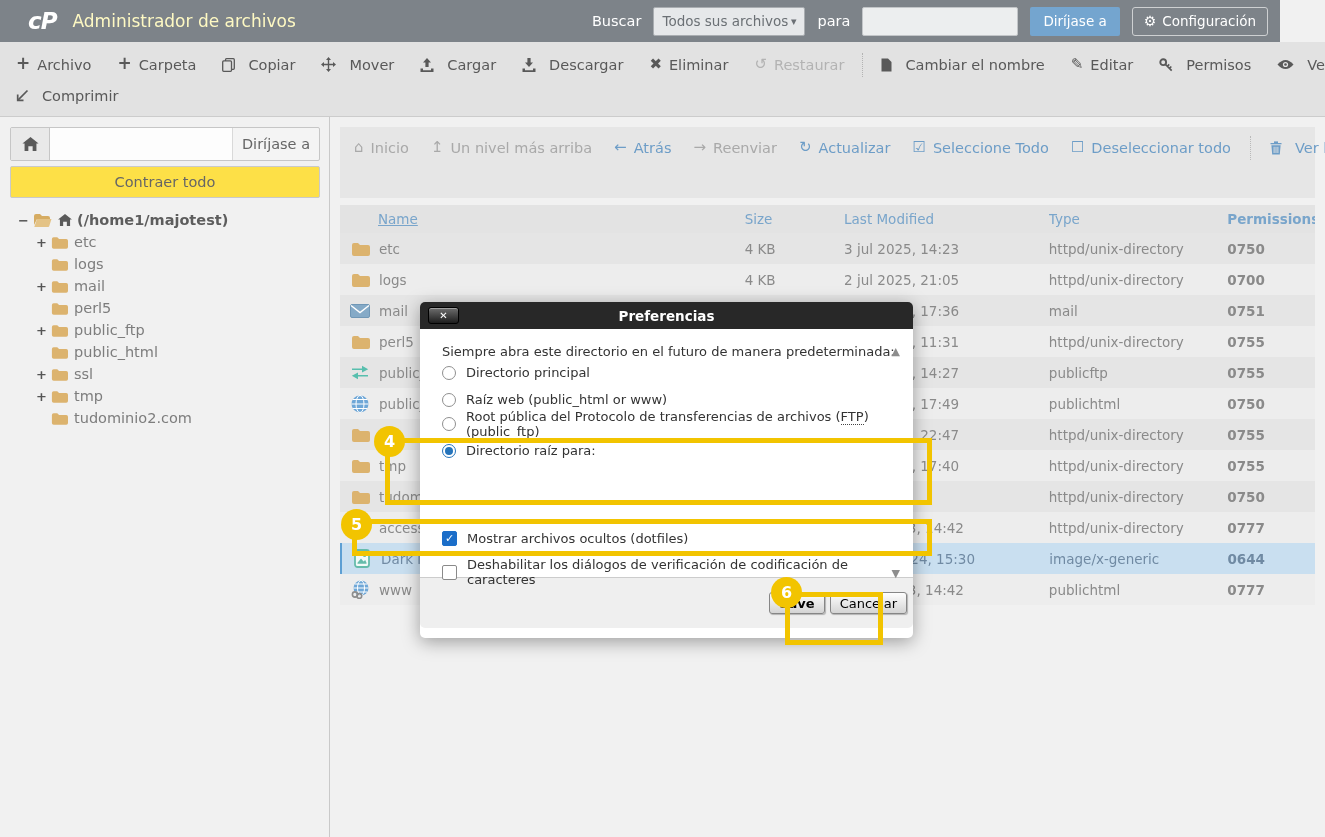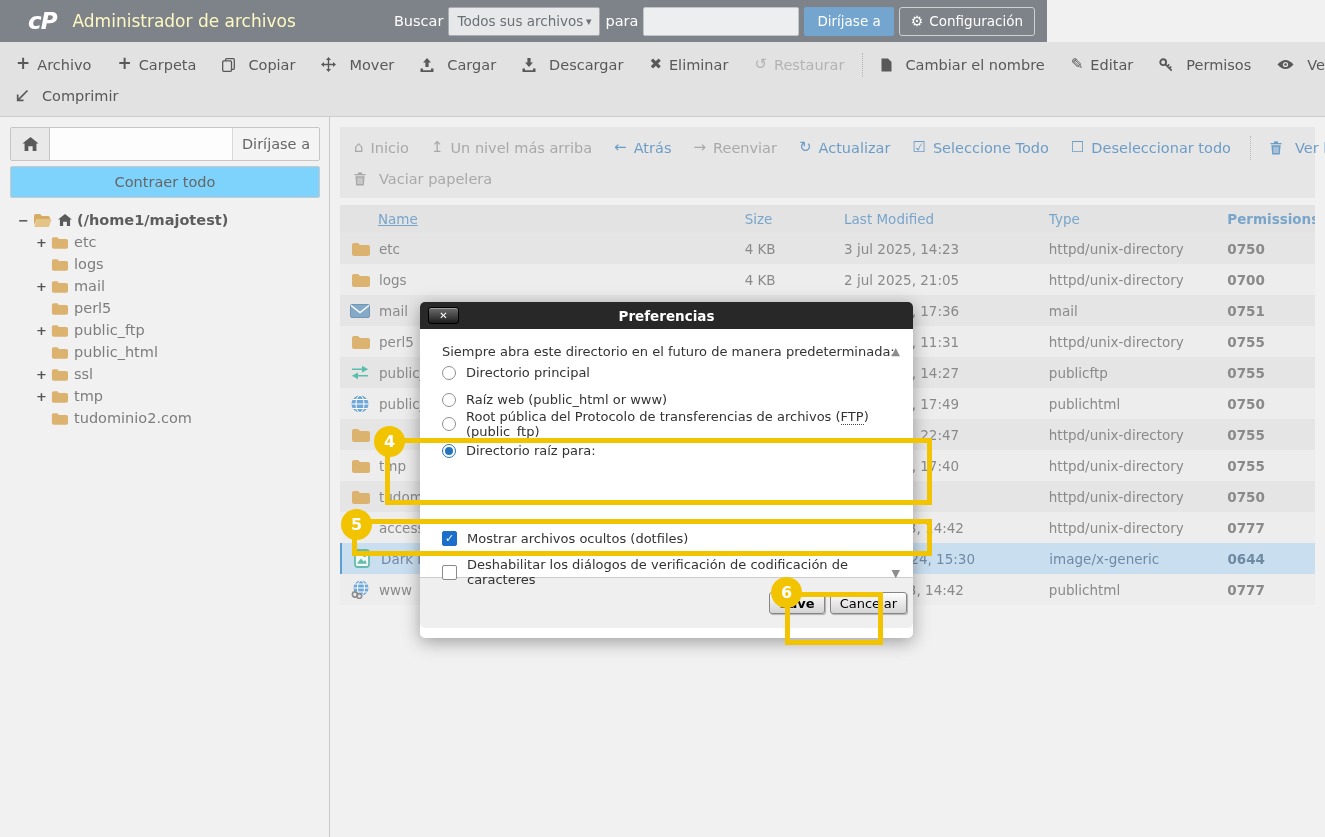--- a/index.html
+++ b/index.html
@@ -1,23 +1,23 @@
 <!DOCTYPE html>
 <html><head>
 <meta charset="utf-8">
 <style>
   * { margin:0; padding:0; box-sizing:border-box; }
   html,body { width:1325px; height:837px; }
   body { font-family:"DejaVu Sans","Liberation Sans",sans-serif; background:#f1f1f1; position:relative; overflow:hidden; }
 
   
-  .header { position:absolute; left:0; top:0; width:1047px; height:42px; background:#7d8389; display:flex; align-items:center; padding:8px 10px; z-index:5; }
+  .header { position:absolute; left:0; top:0; width:1280px; height:42px; background:#7d8389; display:flex; align-items:center; padding:8px 10px; z-index:5; }
   .logo { color:#fff; font-weight:800; font-style:italic; font-size:23px; letter-spacing:-1px; margin-left:18px; }
   .app-title { color:#fef9c3; font-size:17px; margin-left:16px; font-weight:400; }
-  .hdr-right { margin-left:auto; display:flex; align-items:center; gap:5px; }
+  .hdr-right { margin-left:auto; display:flex; align-items:center; gap:12px; }
   .hdr-label { color:#fff; font-size:14.5px; }
   .scope-select { width:152px; height:29px; background:#e6e8ea; border:1px solid #a9adb1; border-radius:2px; color:#6b7075; font-size:13.5px; display:flex; align-items:center; justify-content:space-between; padding:0 8px; cursor:pointer; }
   .scope-caret { font-size:11px; color:#6b7075; }
   .hdr-input { width:156px; height:29px; background:#eceeef; border:1px solid #c2c5c8; border-radius:2px; font-size:13.5px; color:#444; padding:0 8px; font-family:inherit; }
   .btn-go { height:29px; padding:0 13px; background:#74a5cf; color:#fff; font-size:13.5px; border:none; border-radius:2px; cursor:pointer; font-family:inherit; }
   .btn-config { height:29px; padding:0 11px; background:transparent; color:#fff; font-size:13.5px; border:1px solid #ced0d2; border-radius:3px; cursor:pointer; display:flex; align-items:center; gap:6px; font-family:inherit; margin-right:2px; }
   .gear { font-size:14px; }
 
   
   .toolbar { position:absolute; left:0; top:42px; width:1325px; height:75px; background:#e2e2e2; border-bottom:1px solid #cccccc; padding:7px 16px 0; font-size:14.5px; color:#595959; }
@@ -32,21 +32,21 @@
 
   
   .sidebar { position:absolute; left:0; top:117px; width:330px; height:720px; background:#f1f1f1; border-right:1px solid #c9c9c9; }
   .content { position:absolute; left:331px; top:117px; width:994px; height:720px; background:#f1f1f1; }
 
   
   .side-path { position:absolute; left:10px; top:10px; width:310px; height:34px; border:1px solid #c6c6c6; background:#f4f4f4; border-radius:2px; display:flex; align-items:stretch; }
   .home-btn { width:39px; background:#e9e9e9; border-right:1px solid #c6c6c6; display:flex; align-items:center; justify-content:center; cursor:pointer; }
   .side-input { flex:1; border:none; background:#fdfdfd; border-right:1px solid #d9d9d9; font-size:13.5px; padding:0 8px; font-family:inherit; color:#444; min-width:0; }
   .side-go { width:86px; display:flex; align-items:center; justify-content:center; color:#666; font-size:14.5px; cursor:pointer; }
-  .collapse-btn { position:absolute; left:10px; top:49px; width:310px; height:32px; border:1px solid #c9c9c9; background:#7dd3fc; border-radius:2px; color:#666; font-size:14.5px; display:flex; align-items:center; justify-content:center; cursor:pointer; }
+  .collapse-btn { position:absolute; left:10px; top:49px; width:310px; height:32px; border:1px solid #c9c9c9; background:#fde047; border-radius:2px; color:#666; font-size:14.5px; display:flex; align-items:center; justify-content:center; cursor:pointer; }
   .tree { position:absolute; left:0; top:92px; width:329px; font-size:14.5px; color:#7d7d7d; }
   .tnode { height:22px; display:flex; align-items:center; padding-left:36px; cursor:pointer; white-space:nowrap; }
   .tnode.root { padding-left:18px; color:#5d5d5d; font-weight:bold; }
   .texp { width:15px; font-size:13px; color:#555; font-weight:bold; flex:none; }
   .ticon { margin-right:6px; display:flex; flex:none; }
   .thome { margin-right:5px; display:flex; flex:none; }
 
   
   .ctoolbar { position:absolute; left:9px; top:10px; width:975px; height:71px; background:#e6e6e6; padding:5px 14px 0; font-size:14.5px; }
   .citem { display:flex; align-items:center; gap:7px; padding:0 11px; cursor:pointer; white-space:nowrap; }
@@ -375,33 +375,20 @@
             <svg class="tsvg" width="12" height="14" viewBox="0 0 12 14" fill="currentColor">
               <path d="M0.5 2 H11.5 V3.3 H0.5 z"></path>
               <path d="M4 0.4 H8 V2 H4 z"></path>
               <path d="M1.4 4.2 H10.6 L9.8 13.6 H2.2 z"></path>
               <path d="M4.1 5.8 V12 M6 5.8 V12 M7.9 5.8 V12" stroke="#e6e6e6" stroke-width="0.9" fill="none"></path>
             </svg>
           </span>
         <span>Ver la papelera</span>
       </div>
     </div>
-    <div class="trow">
-      <div class="citem off">
-        <span class="ticon">
-            <svg class="tsvg" width="12" height="14" viewBox="0 0 12 14" fill="currentColor">
-              <path d="M0.5 2 H11.5 V3.3 H0.5 z"></path>
-              <path d="M4 0.4 H8 V2 H4 z"></path>
-              <path d="M1.4 4.2 H10.6 L9.8 13.6 H2.2 z"></path>
-              <path d="M4.1 5.8 V12 M6 5.8 V12 M7.9 5.8 V12" stroke="#e6e6e6" stroke-width="0.9" fill="none"></path>
-            </svg>
-          </span>
-        <span>Vaciar papelera</span>
-      </div>
-    </div>
   </div>
 
   <div class="ftable">
     <div class="thead">
       <div class="td c-name">Name</div>
       <div class="td c-size">Size</div>
       <div class="td c-mod">Last Modified</div>
       <div class="td c-type">Type</div>
       <div class="td c-perm">Permissions</div>
     </div>

